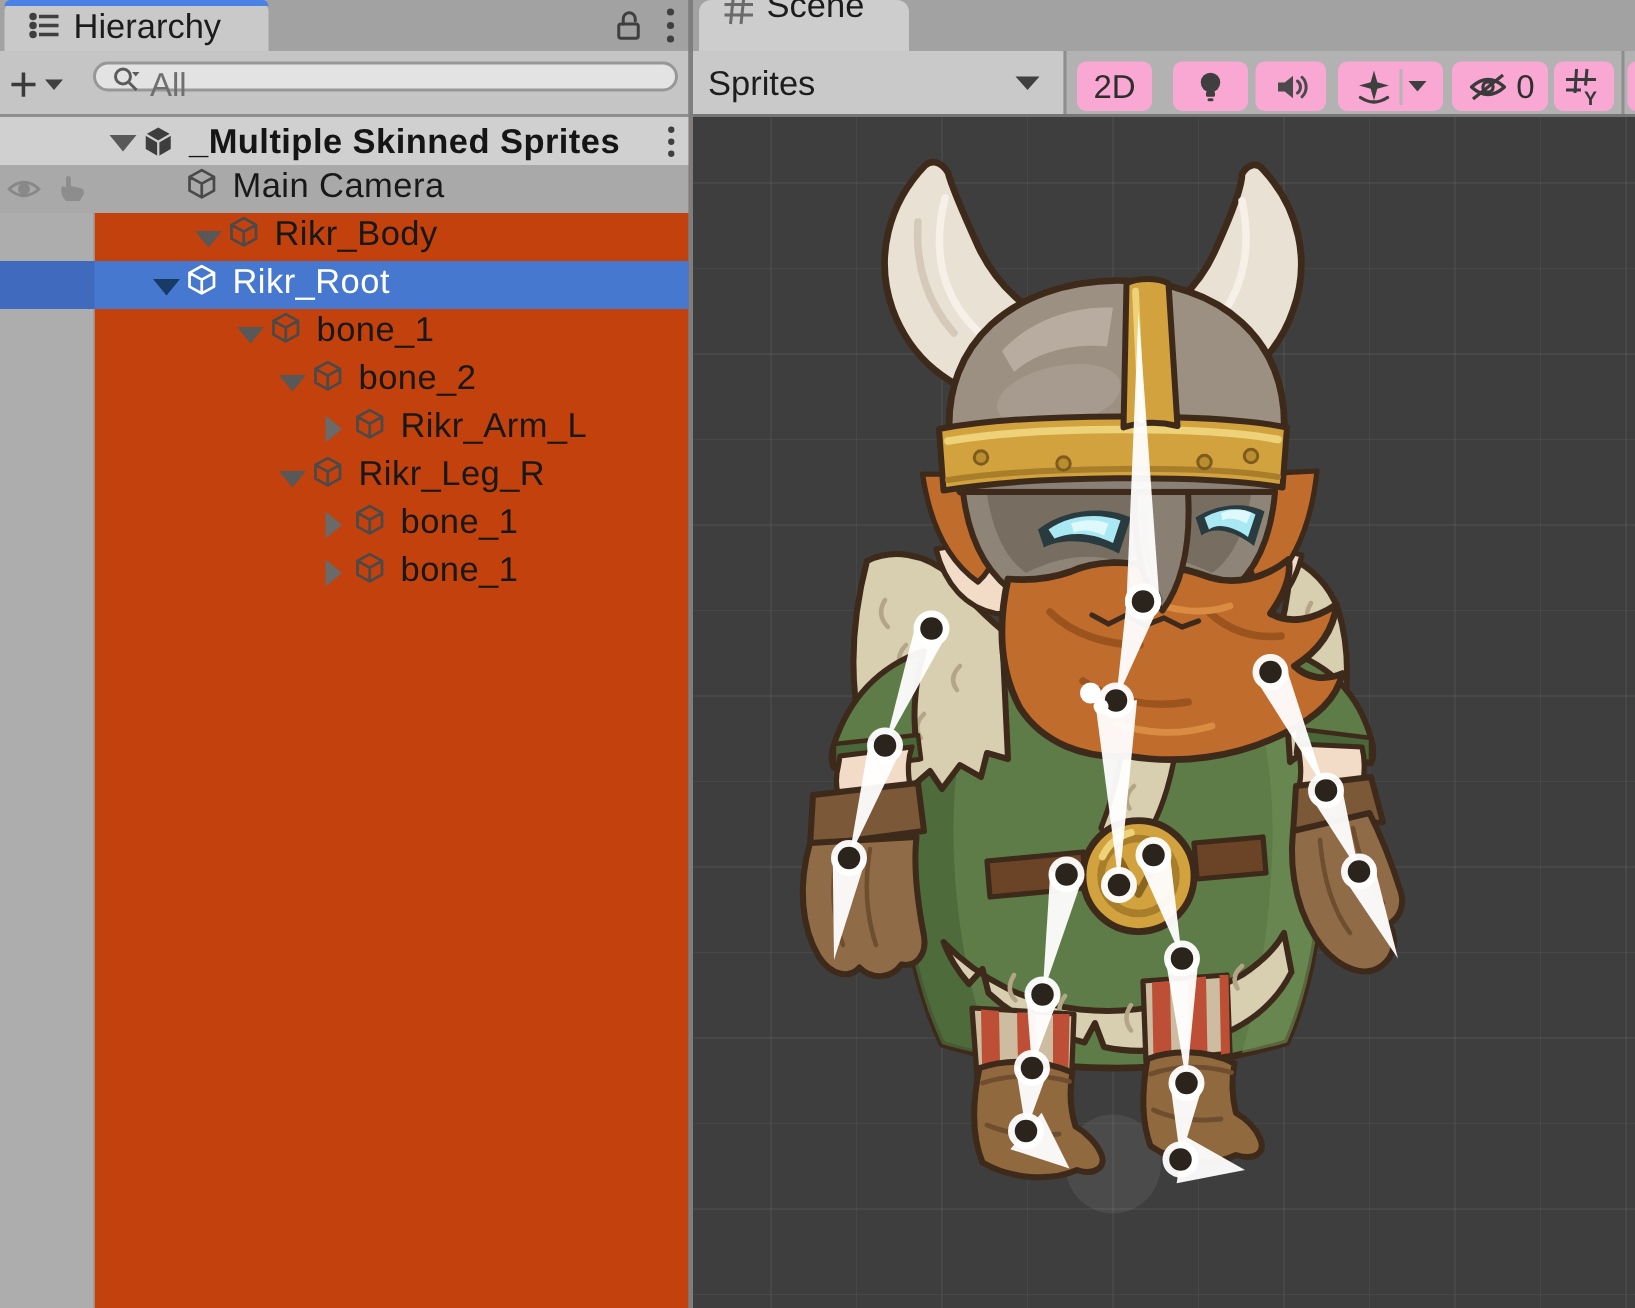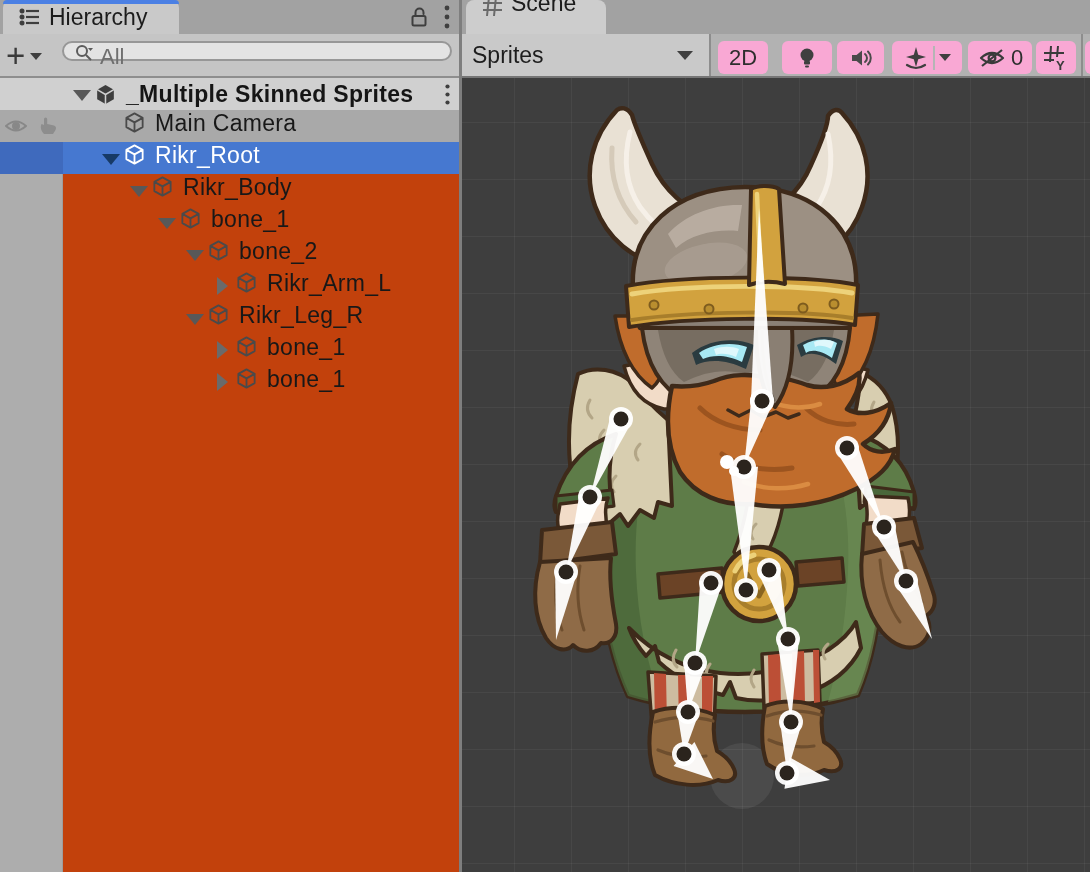--- a/index.html
+++ b/index.html
@@ -169,41 +169,41 @@
             </span>
             <span class="ind" style="width: 37px;"></span>
             <span class="tri"></span>
             <span class="cube">
               <svg width="23" height="23" viewBox="0 0 24 24">
                 <path d="M12 2.5 L20.5 7.2 L12 11.9 L3.5 7.2 Z M3.5 7.2 L3.5 16.8 L12 21.5 L12 11.9 M20.5 7.2 L20.5 16.8 L12 21.5" fill="none" stroke="#4A4A4A" stroke-width="1.9" stroke-linejoin="round"></path>
               </svg>
             </span>
             <span class="lbl">Main Camera</span>
           </div>
+          <div class="trow">
+            <span class="gcell"></span>
+            <span class="ind" style="width: 65px;"></span>
+            <span class="tri exp"></span>
+            <span class="cube">
+              <svg width="23" height="23" viewBox="0 0 24 24">
+                <path d="M12 2.5 L20.5 7.2 L12 11.9 L3.5 7.2 Z M3.5 7.2 L3.5 16.8 L12 21.5 L12 11.9 M20.5 7.2 L20.5 16.8 L12 21.5" fill="none" stroke="#4A4A4A" stroke-width="1.9" stroke-linejoin="round"></path>
+              </svg>
+            </span>
+            <span class="lbl">Rikr_Body</span>
+          </div>
           <div class="trow selected">
             <span class="gcell"></span>
             <span class="ind" style="width: 37px;"></span>
             <span class="tri exp"></span>
             <span class="cube">
               <svg width="23" height="23" viewBox="0 0 24 24">
                 <path d="M12 2.5 L20.5 7.2 L12 11.9 L3.5 7.2 Z M3.5 7.2 L3.5 16.8 L12 21.5 L12 11.9 M20.5 7.2 L20.5 16.8 L12 21.5" fill="none" stroke="#FFFFFF" stroke-width="1.9" stroke-linejoin="round"></path>
               </svg>
             </span>
             <span class="lbl">Rikr_Root</span>
-          </div>
-          <div class="trow">
-            <span class="gcell"></span>
-            <span class="ind" style="width: 65px;"></span>
-            <span class="tri exp"></span>
-            <span class="cube">
-              <svg width="23" height="23" viewBox="0 0 24 24">
-                <path d="M12 2.5 L20.5 7.2 L12 11.9 L3.5 7.2 Z M3.5 7.2 L3.5 16.8 L12 21.5 L12 11.9 M20.5 7.2 L20.5 16.8 L12 21.5" fill="none" stroke="#4A4A4A" stroke-width="1.9" stroke-linejoin="round"></path>
-              </svg>
-            </span>
-            <span class="lbl">Rikr_Body</span>
           </div>
           <div class="trow">
             <span class="gcell"></span>
             <span class="ind" style="width: 93px;"></span>
             <span class="tri exp"></span>
             <span class="cube">
               <svg width="23" height="23" viewBox="0 0 24 24">
                 <path d="M12 2.5 L20.5 7.2 L12 11.9 L3.5 7.2 Z M3.5 7.2 L3.5 16.8 L12 21.5 L12 11.9 M20.5 7.2 L20.5 16.8 L12 21.5" fill="none" stroke="#4A4A4A" stroke-width="1.9" stroke-linejoin="round"></path>
               </svg>
             </span>

